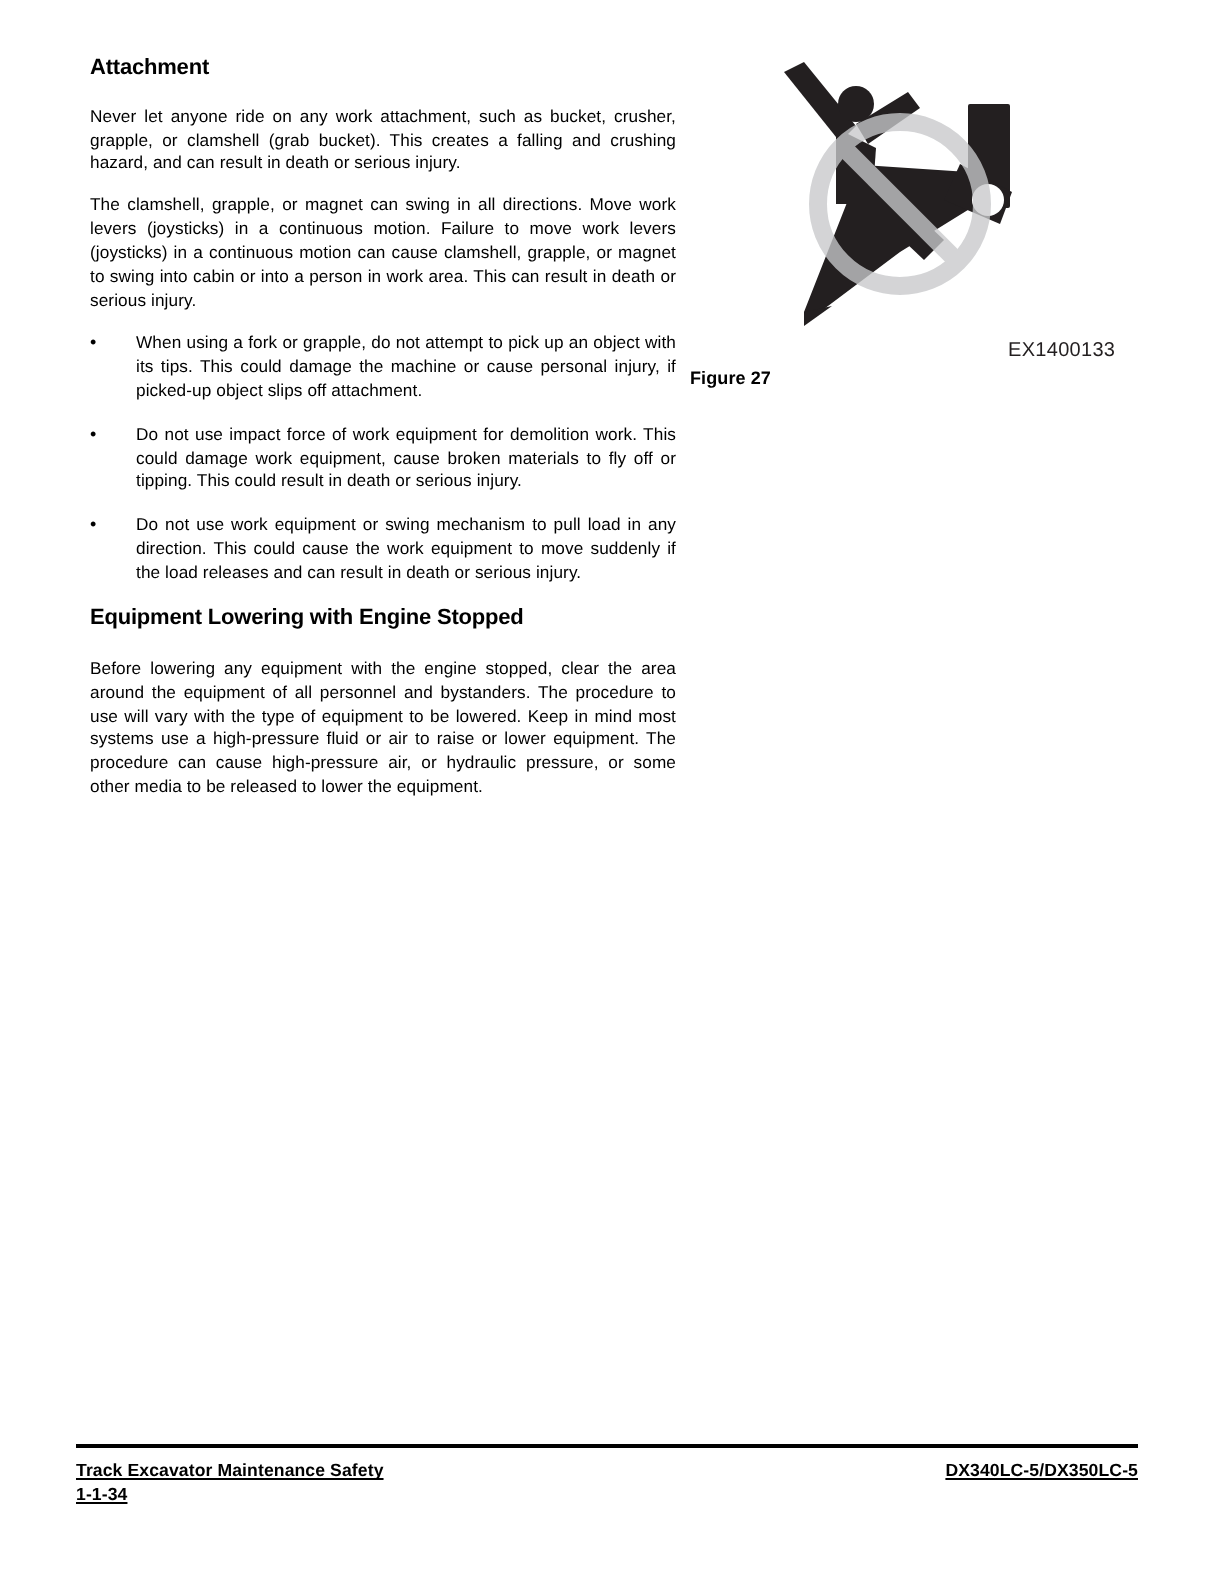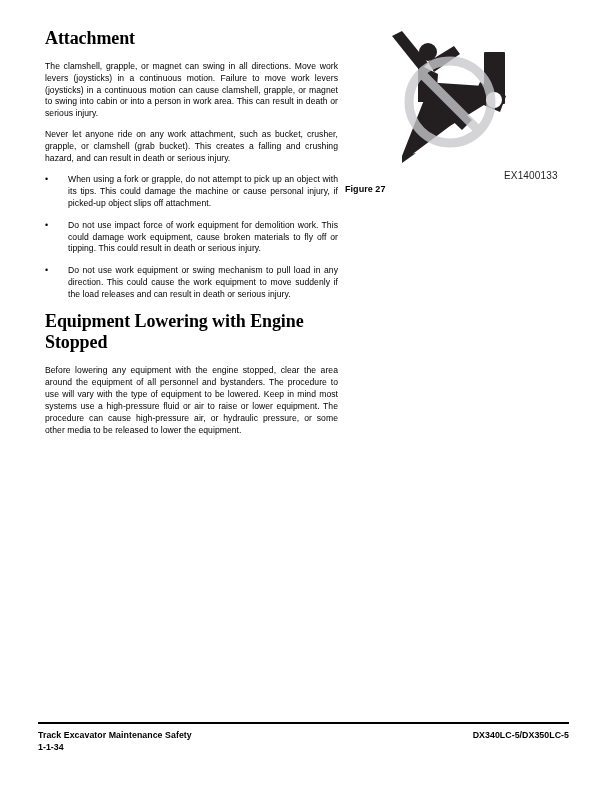--- a/index.html
+++ b/index.html
@@ -25,26 +25,25 @@
 
   
   .content-col {
     position: absolute;
     left: 45px;
     top: 28px;
     width: 293px;
   }
 
   h1.section-title {
-    font-size: 18px;
+    font-size: 11px;
     font-weight: bold;
     letter-spacing: -0.1px;
     margin: 0 0 12px 0;
     line-height: 1.15;
-    font-family: Liberation Serif, serif;
   }
 
   h1.section-title.second {
     margin-top: 10px;
     margin-bottom: 13px;
   }
 
   p.body-para {
     font-size: 8.6px;
     line-height: 11.9px;
@@ -120,43 +119,44 @@
   .footer-rule {
     height: 2.4px;
     background: #000000;
     width: 100%;
   }
   .footer-row {
     display: flex;
     justify-content: space-between;
     align-items: flex-start;
     margin-top: 5px;
+    text-decoration: underline;
   }
   .footer-left, .footer-right {
     font-size: 8.8px;
     font-weight: bold;
     letter-spacing: 0.05px;
     line-height: 12px;
   }
   .footer-left .doc-title { display: block; }
   .footer-left .page-num { display: block; }
   .footer-right { text-align: left; }
 </style>
 </head>
 <body>
 
 <div class="page">
 
   <div class="content-col">
 
     <h1 class="section-title">Attachment</h1>
 
+    <p class="body-para">Never let anyone ride on any work attachment, such as bucket, crusher, grapple, or clamshell (grab bucket). This creates a falling and crushing hazard, and can result in death or serious injury.</p>
+
     <p class="body-para">The clamshell, grapple, or magnet can swing in all directions. Move work levers (joysticks) in a continuous motion. Failure to move work levers (joysticks) in a continuous motion can cause clamshell, grapple, or magnet to swing into cabin or into a person in work area. This can result in death or serious injury.</p>
-
-    <p class="body-para">Never let anyone ride on any work attachment, such as bucket, crusher, grapple, or clamshell (grab bucket). This creates a falling and crushing hazard, and can result in death or serious injury.</p>
 
     <ul class="bullets">
       <li>
         <span class="bullet-dot">•</span>
         <span>When using a fork or grapple, do not attempt to pick up an object with its tips. This could damage the machine or cause personal injury, if picked-up object slips off attachment.</span>
       </li>
       <li>
         <span class="bullet-dot">•</span>
         <span>Do not use impact force of work equipment for demolition work. This could damage work equipment, cause broken materials to fly off or tipping. This could result in death or serious injury.</span>
       </li>

